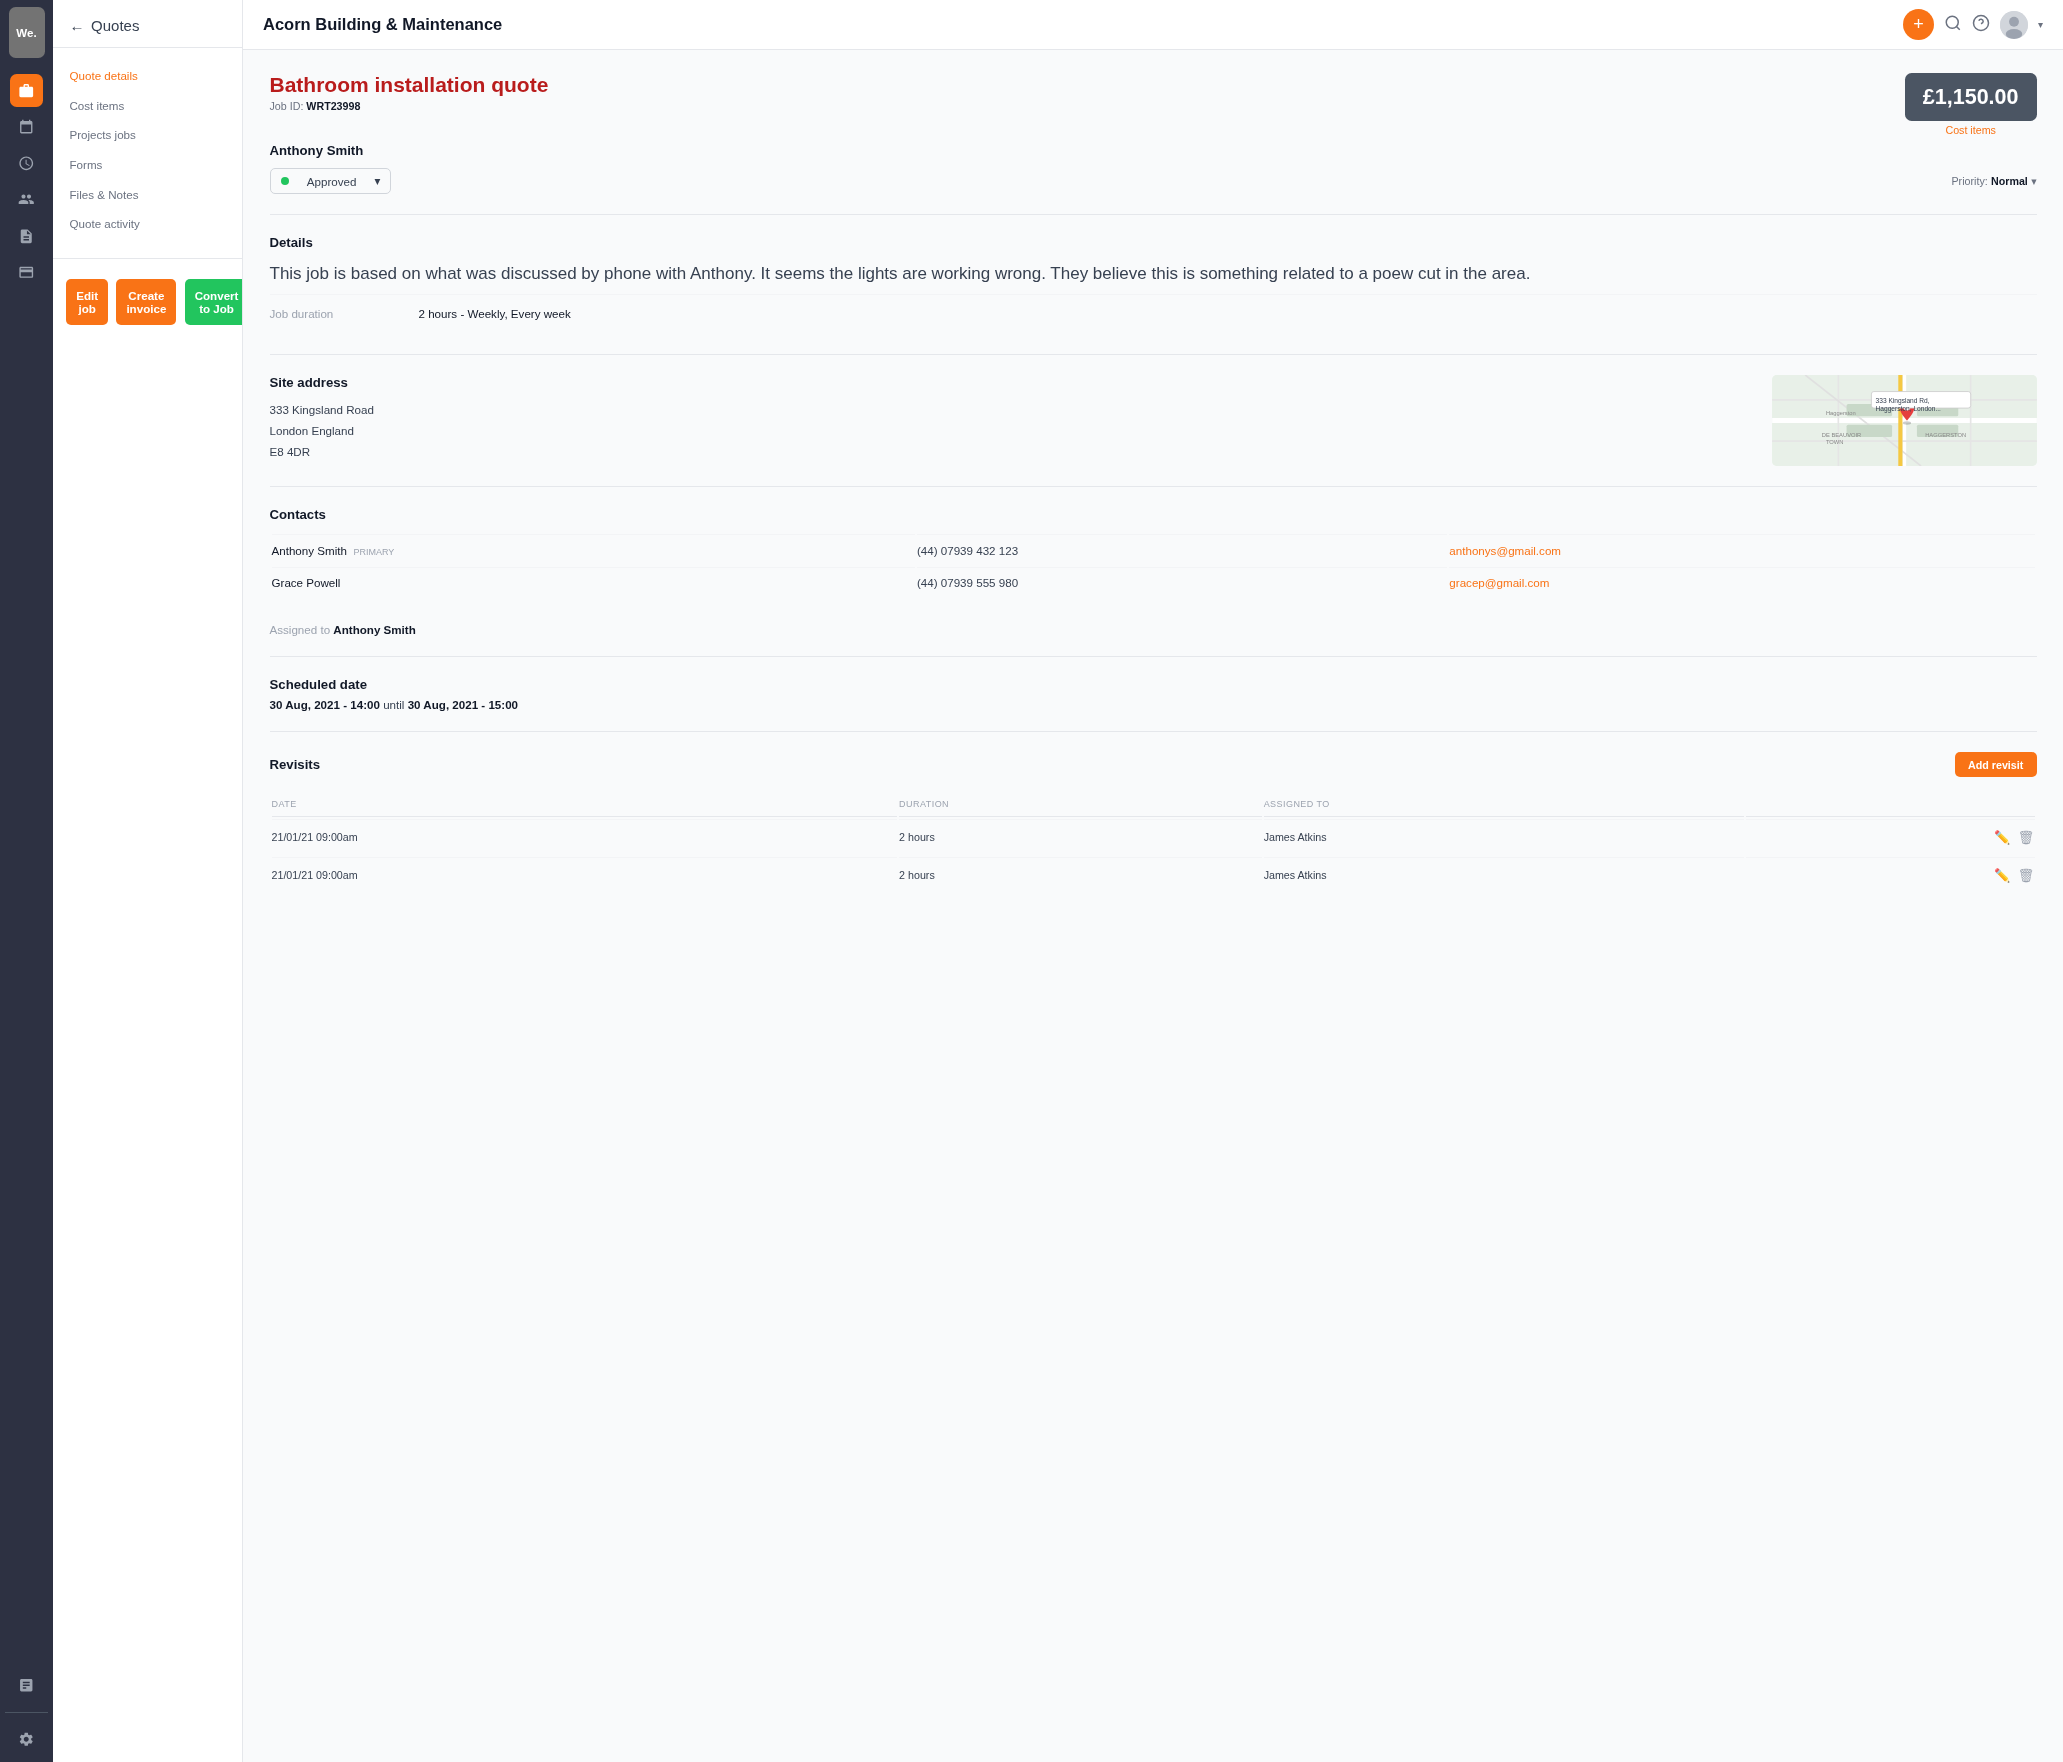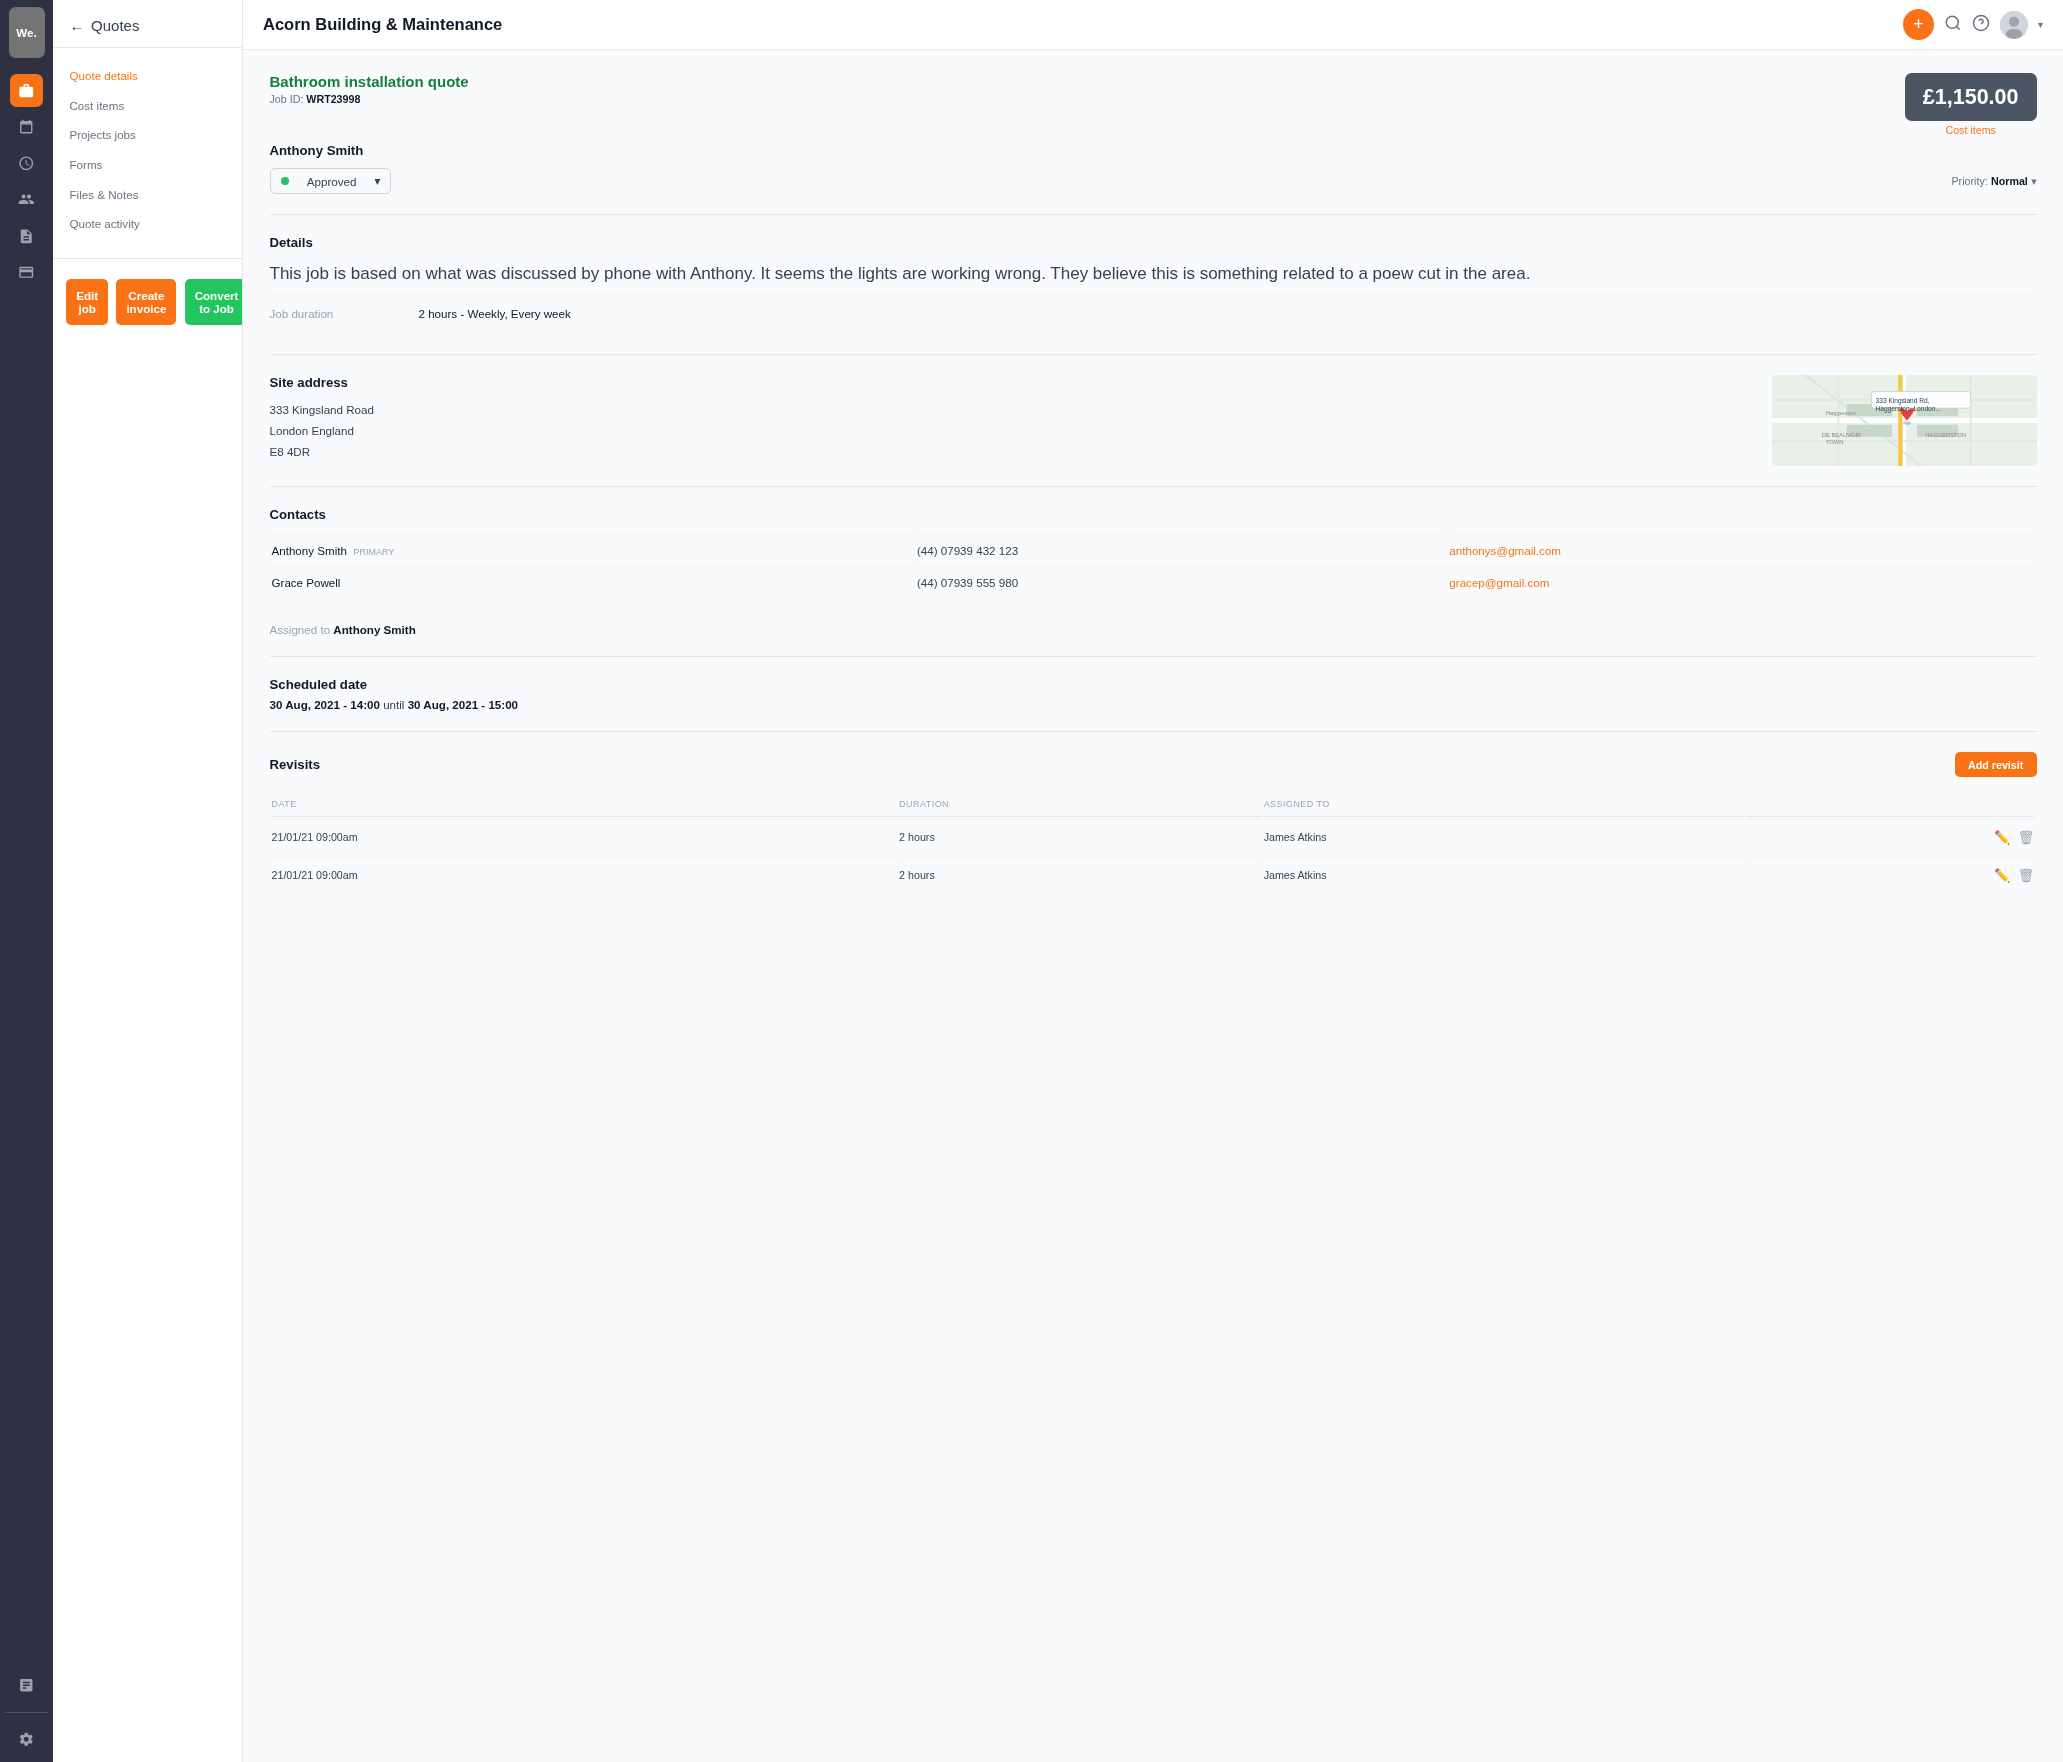--- a/index.html
+++ b/index.html
@@ -113,21 +113,21 @@
       overflow-y: auto;
       padding: 23px 26.5px;
       background: #f9fafb;
     }
     .quote-header {
       display: flex;
       justify-content: space-between;
       align-items: flex-start;
       margin-bottom: 6.6px;
     }
-    .quote-title { font-size: 15px; font-weight: 700; color: #15803d; }
+    .quote-title { font-size: 21px; font-weight: 700; color: #b91c1c; }
     .quote-id { font-size: 10.7px; color: #6b7280; margin-top: 3.3px; }
     .quote-id strong { color: #111827; }
     .price-box {
       background: #4b5563;
       color: white;
       padding: 11.6px 18px;
       border-radius: 6.6px;
       text-align: right;
     }
     .price-amount { font-size: 21.5px; font-weight: 700; }

